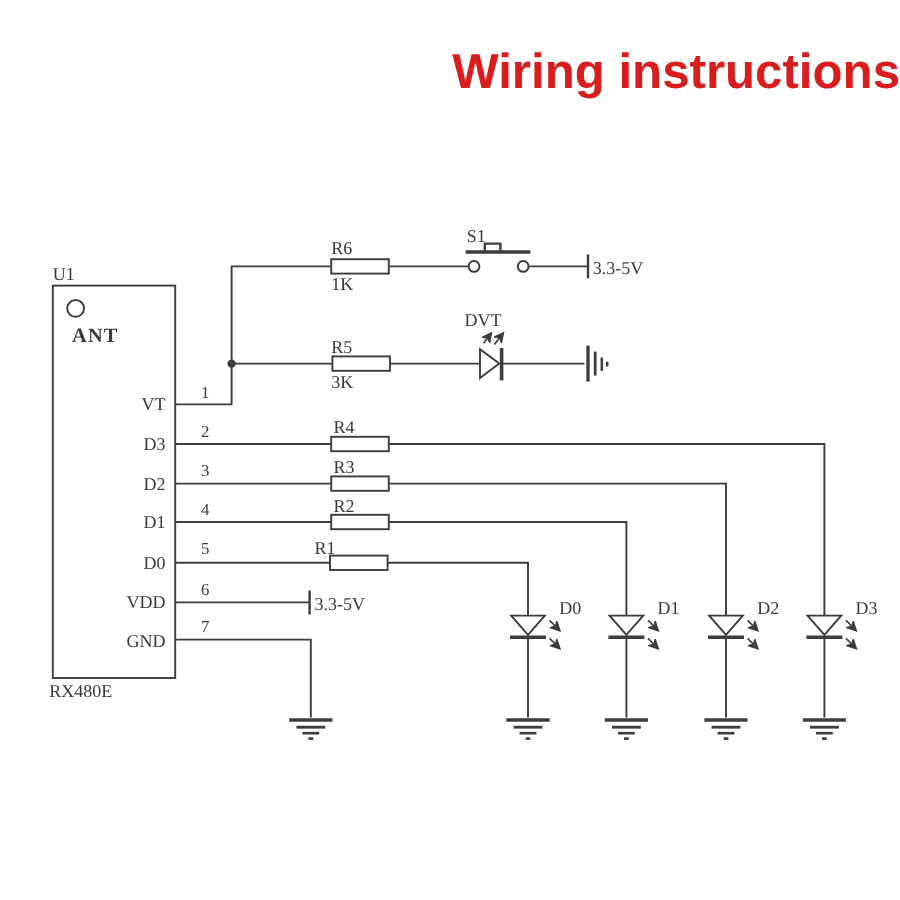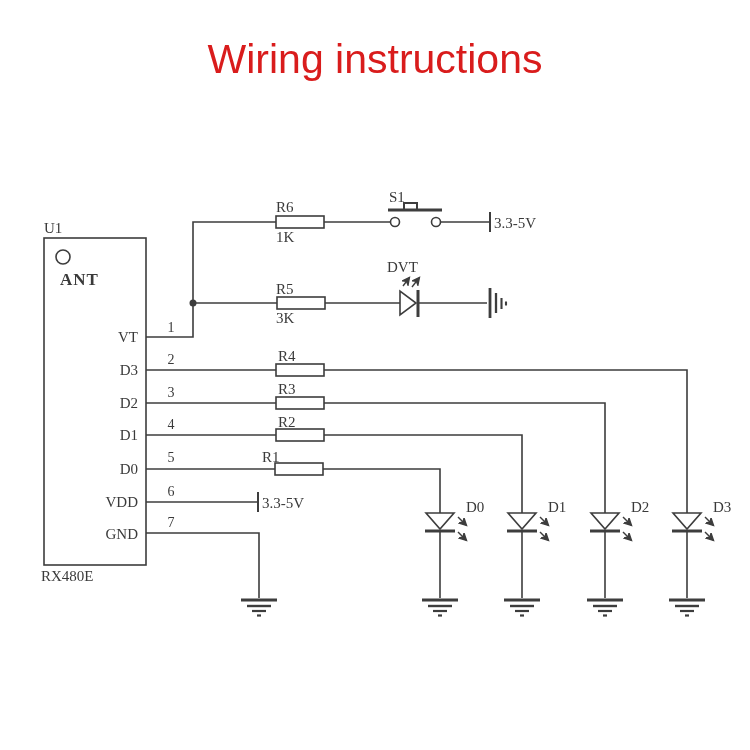--- a/index.html
+++ b/index.html
@@ -9,24 +9,24 @@
     height: 750px;
     background: #ffffff;
     overflow: hidden;
     font-family: "Liberation Serif", serif;
   }
   .title {
     position: absolute;
     top: 36px;
     left: 0;
     width: 100%;
-    text-align: center;
+    text-align: right;
     font-family: "Liberation Sans", sans-serif;
     font-size: 41px;
-    font-weight: 400;
+    font-weight: 700;
     color: #d91c1c;
     letter-spacing: 0px;
   }
   svg.schem {
     position: absolute;
     top: 0; left: 0;
   }
   svg.schem text {
     font-family: "Liberation Serif", serif;
     fill: #3a3a3a;

